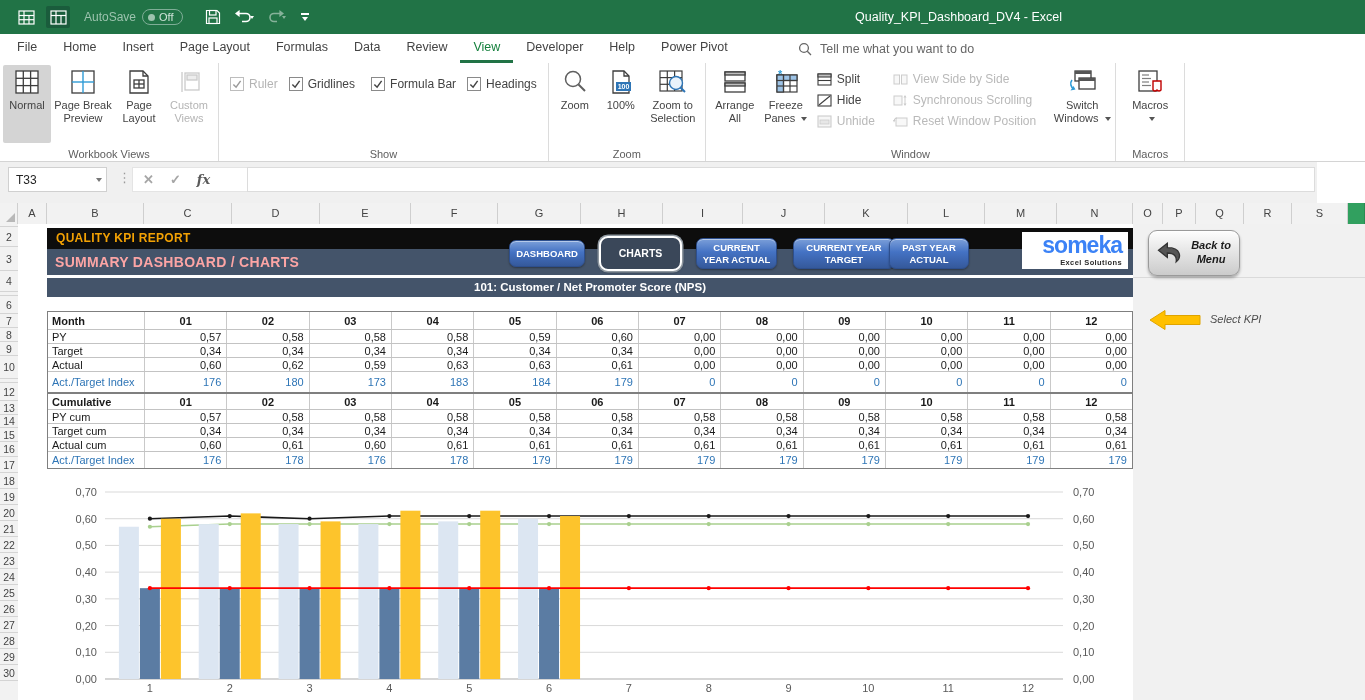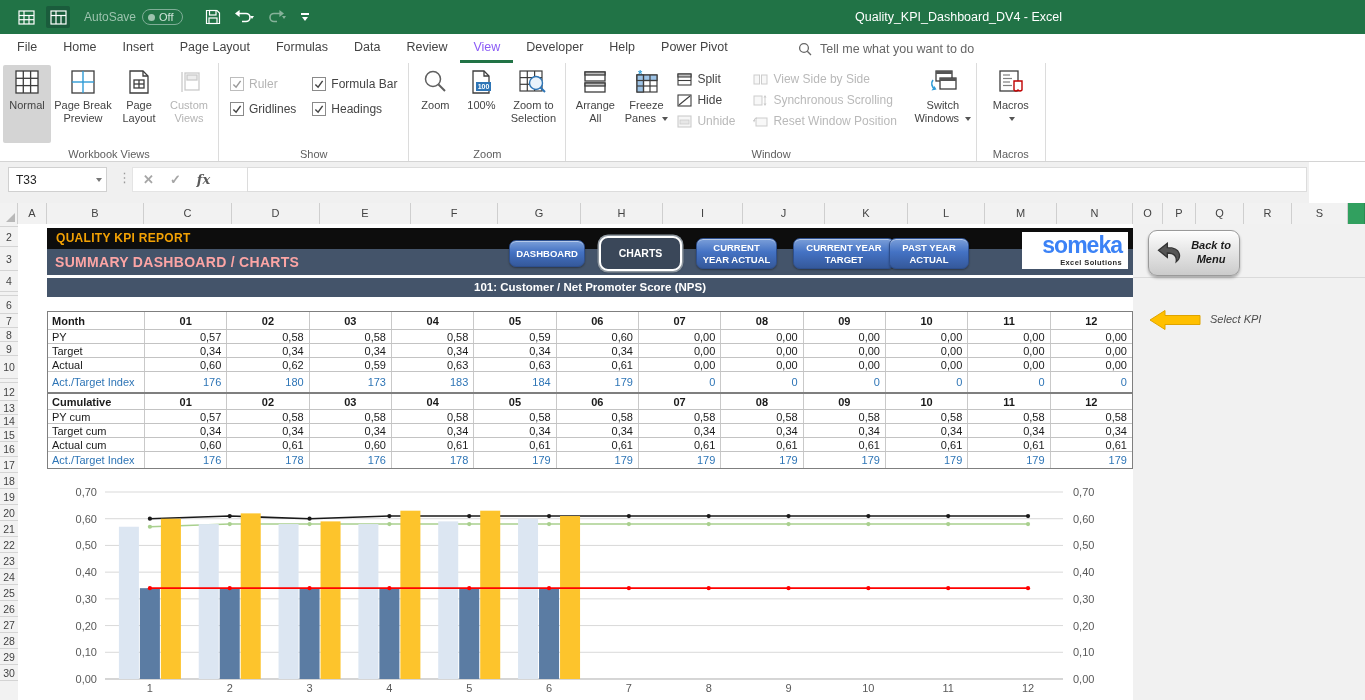--- a/index.html
+++ b/index.html
@@ -17,44 +17,44 @@
   .as-dot{width:7px;height:7px;border-radius:50%;background:#9cc3ae;}
   .tb-title{position:absolute;left:855px;top:0;height:34px;line-height:34px;color:#fff;font-size:12.5px;}
   .caret{display:inline-block;width:0;height:0;border-left:3.5px solid transparent;border-right:3.5px solid transparent;border-top:4px solid currentColor;vertical-align:middle;margin-left:3px;}
   .qat-more{color:#fff;display:flex;flex-direction:column;align-items:center;margin-left:4px;}
   .qat-more .bar{width:8px;height:1.5px;background:#fff;margin-bottom:2px;}
   .dim{opacity:.45;}
 
   
   .tabbar{position:absolute;left:0;top:34px;width:1365px;height:29px;background:#fff;display:flex;align-items:stretch;padding-left:4px;}
   .tab{padding:0 13px;line-height:27px;font-size:12.5px;color:#444;border-bottom:3px solid transparent;white-space:nowrap;}
-  .tab.active{color:#8b5cf6;border-bottom-color:#217346;}
+  .tab.active{color:#15803d;border-bottom-color:#217346;}
   .tellme{position:absolute;left:798px;top:0;height:29px;display:flex;align-items:center;gap:8px;color:#666;font-size:12.5px;}
 
   
   .ribbon{position:absolute;left:0;top:63px;width:1365px;height:98px;background:#fff;border-bottom:1px solid #d4d4d4;display:flex;}
   .rgroup{position:relative;border-right:1px solid #dcdcdc;padding:2px 3px 15px 3px;}
   .rg-label{position:absolute;left:0;right:0;bottom:1px;text-align:center;font-size:11px;color:#5e5e5e;}
   .rg-body{display:flex;height:100%;align-items:flex-start;}
   .rbig{display:flex;flex-direction:column;align-items:center;justify-content:flex-start;width:54px;min-height:74px;
         font-size:11px;color:#444;text-align:center;line-height:1.15;padding:4px 1px 0 1px;border-radius:2px;}
   .rbig svg{margin-bottom:4px;flex:none;}
   .rbig.sel{background:#d4d4d4;}
   .rbig.dis{color:#b4b4b4;}
-  .cbcol{display:flex;flex-direction:column;gap:11px;padding:12px 8px 0 8px;}
+  .cbcol{display:flex;flex-direction:row;gap:11px;padding:12px 8px 0 8px;}
   .cbrow{display:flex;align-items:center;gap:5px;font-size:12px;color:#444;white-space:nowrap;}
   .cbrow.dis{color:#b4b4b4;}
   .cb{width:12px;height:12px;border:1px solid #8a8a8a;background:#fff;display:inline-flex;align-items:center;justify-content:center;}
   .cbrow.dis .cb{border-color:#bdbdbd;}
   .rsmcol{display:flex;flex-direction:column;gap:7px;padding:7px 6px 0 6px;}
   .rsm{display:flex;align-items:center;gap:5px;font-size:12px;color:#444;white-space:nowrap;}
   .rsm.dis{color:#b9b9b9;}
 
   
-  .fbar{position:absolute;left:0;top:162px;width:1309px;height:41px;background:#f0f0f0;border-bottom:1px solid #c0c0c0;}
+  .fbar{position:absolute;left:0;top:162px;width:1309px;height:41px;background:#f0f0f0;border-bottom:1px solid #c0c0c0;padding-left:8px;}
   .namebox{position:absolute;left:8px;top:5px;width:97px;height:23px;background:#fff;border:1px solid #d0d0d0;display:flex;align-items:center;}
   .namebox .nm{flex:1;padding-left:7px;font-size:12px;color:#222;}
   .namebox .nb-caret{width:18px;height:100%;display:flex;align-items:center;justify-content:center;color:#777;}
   .fdots{position:absolute;left:118px;top:8px;color:#9a9a9a;font-size:13px;}
   .fbtns{position:absolute;left:132px;top:5px;height:23px;display:flex;align-items:center;gap:16px;padding:0 10px;background:#fff;border:1px solid #e4e4e4;width:95px;}
   .fx{font-family:"DejaVu Serif",serif;font-style:italic;font-weight:bold;color:#5a5a5a;font-size:13px;}
   .ffield{position:absolute;left:247px;top:5px;right:2px;height:23px;background:#fff;border:1px solid #dcdcdc;}
 
   
   .colstrip{position:absolute;left:0;top:203px;width:1365px;height:21px;background:#f2f2f2;border-bottom:1px solid #b6b6b6;display:flex;}

